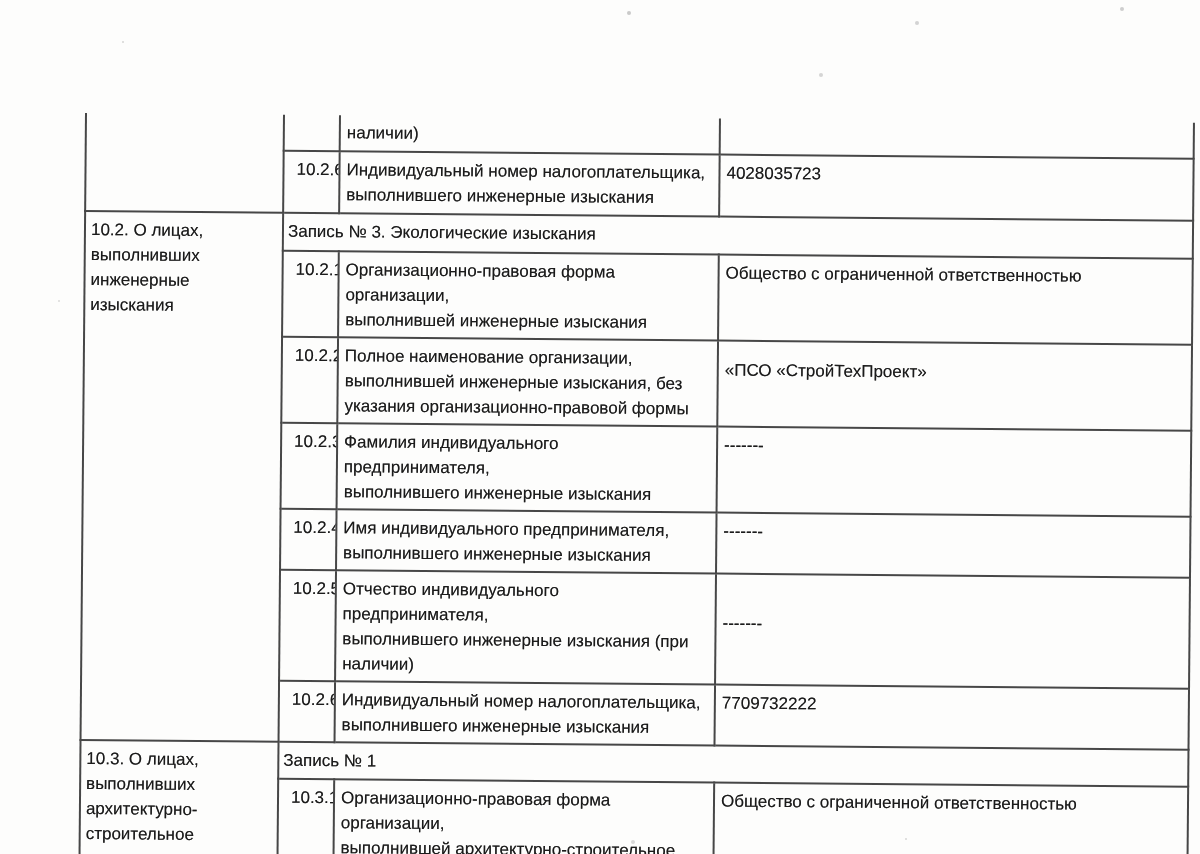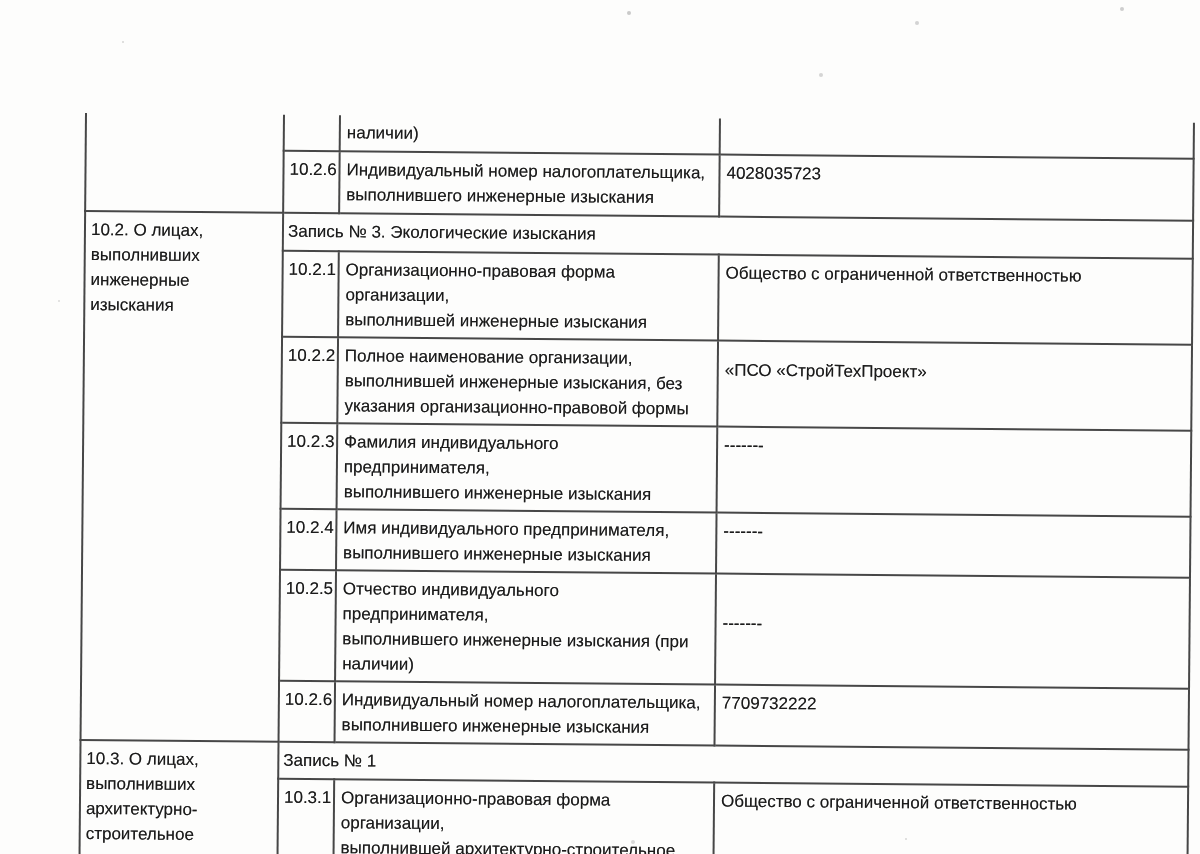--- a/index.html
+++ b/index.html
@@ -28,21 +28,21 @@
     border:2px solid #474747;
     vertical-align:top;
     font-size:17px;
     line-height:25px;
     padding:5px 8px 4px 6px;
     white-space:pre-line;
     overflow:hidden;
     text-shadow:0 0 0.5px rgba(25,25,25,0.6);
   }
   tr.first td { border-top:none; }
-  td.num { padding:5px 1px 4px 5px; }
+  td.num { padding:5px 1px 4px 12px; }
   td.sec { padding:5px 4px 4px 5px; }
   td.rec { padding:5px 4px 4px 4px; }
   td.val {}
   td.val-low { padding-top:16px; }
   td.val-mid { padding-top:36px; }
   .speckles {
     position:absolute;
     left:0; top:0;
     width:2px; height:2px;
     border-radius:50%;

